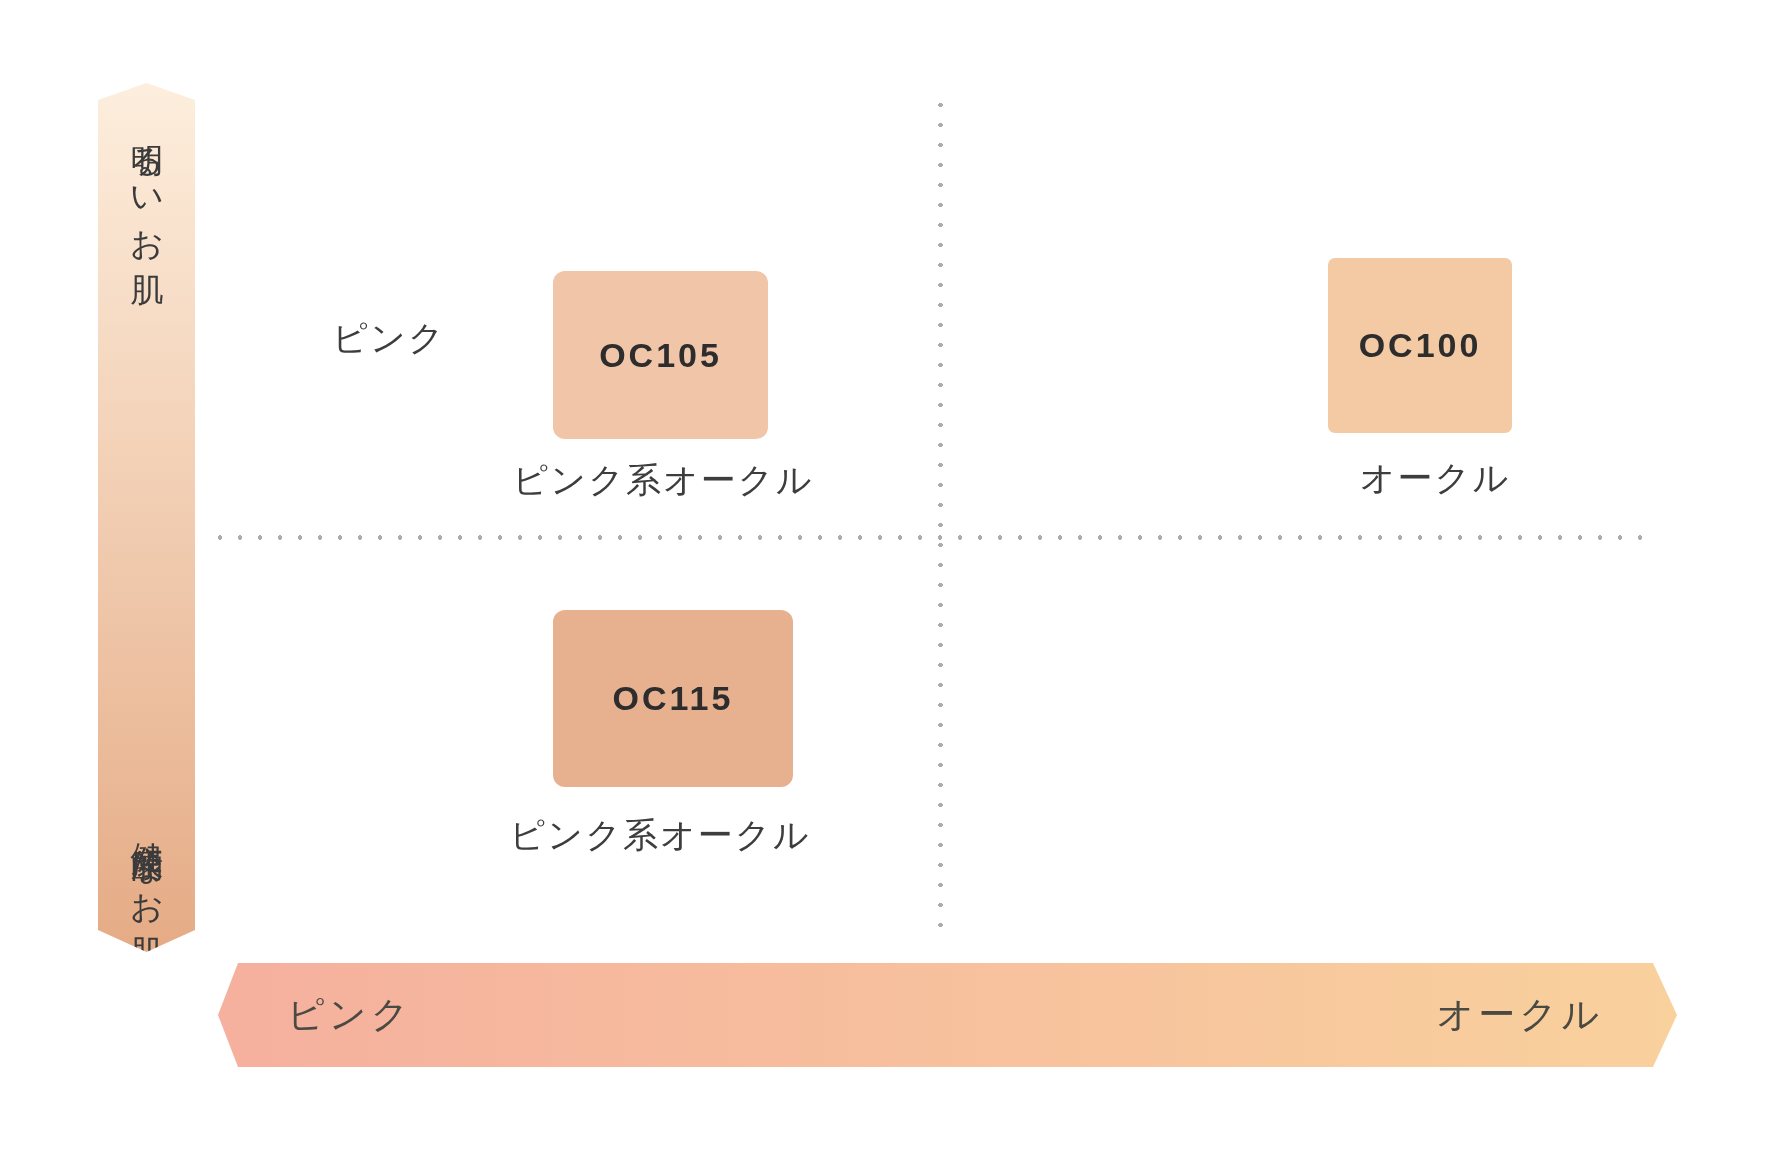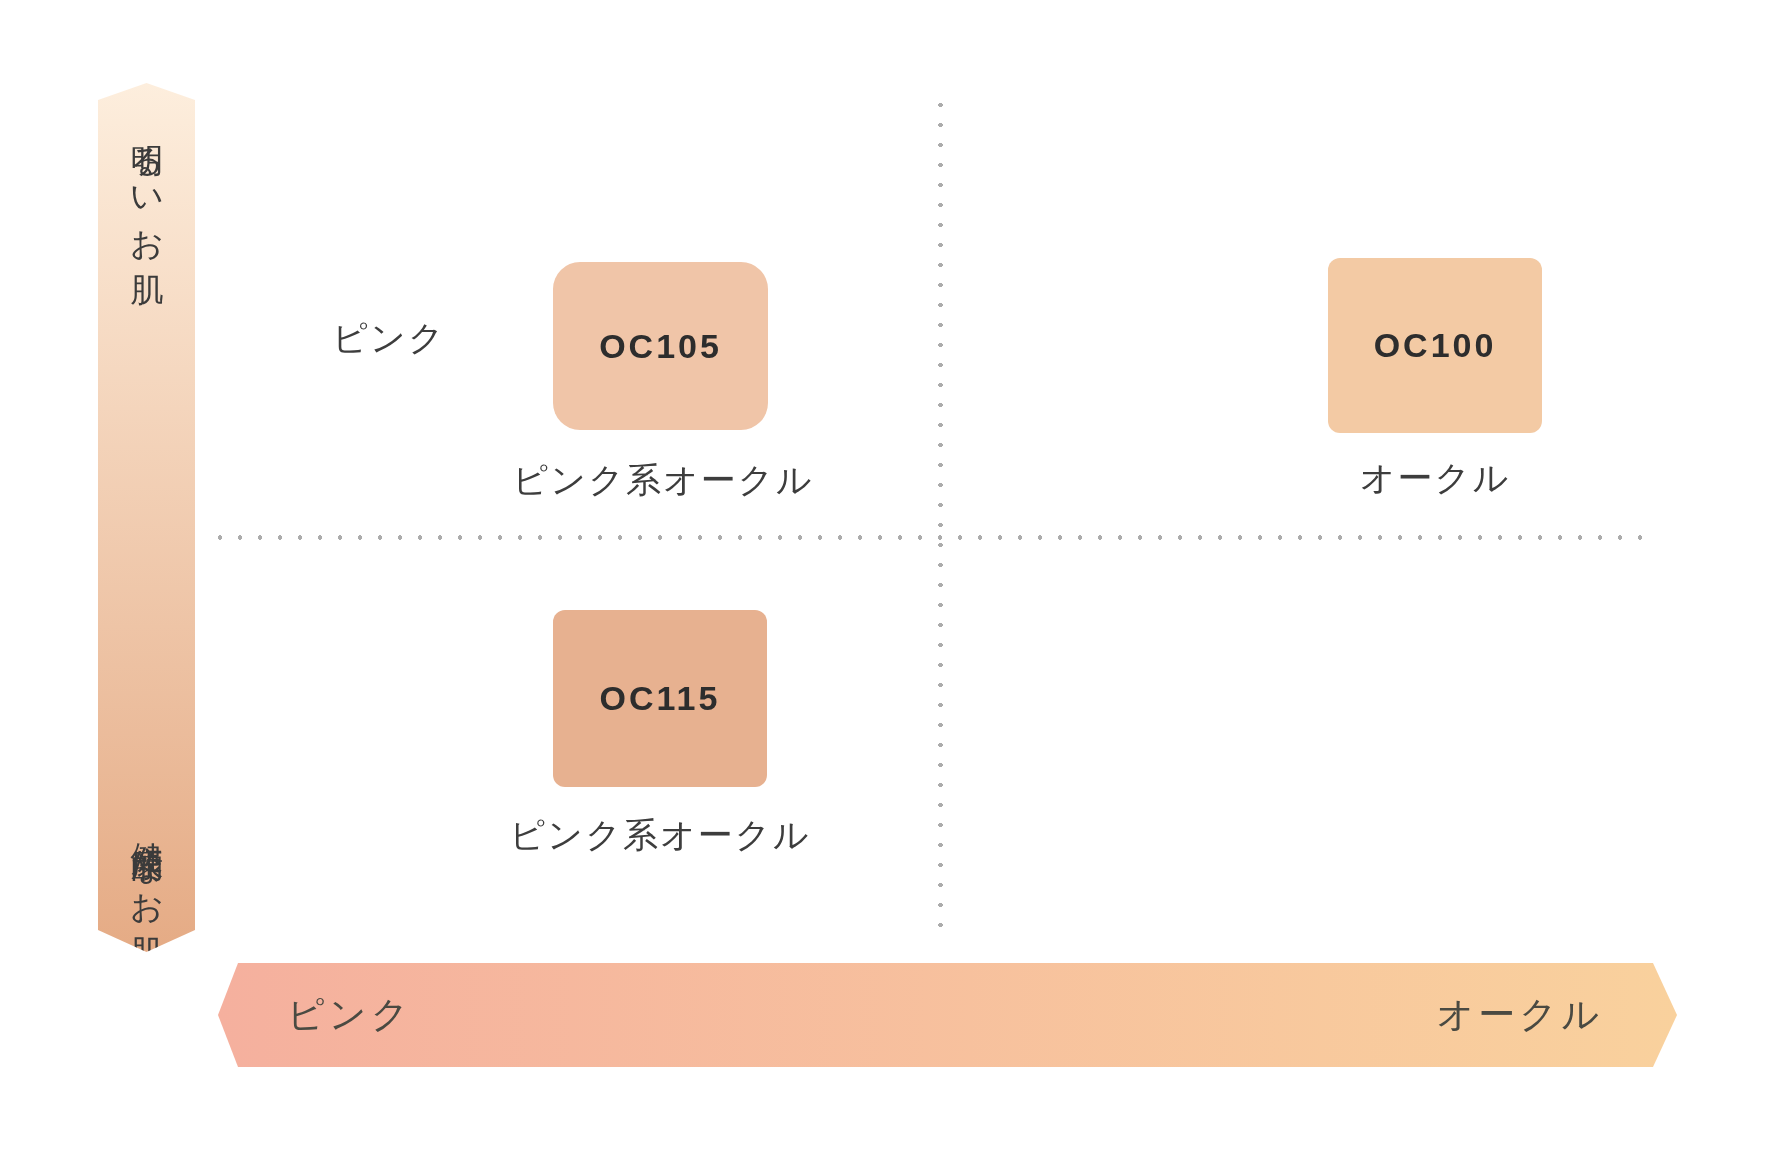--- a/index.html
+++ b/index.html
@@ -39,23 +39,23 @@
 
   
   .swatch{
     position:absolute;border-radius:12px;
     display:flex;align-items:center;justify-content:center;
   }
   .swatch .code{
     font-size:34px;font-weight:700;letter-spacing:3px;color:#2d2d2d;
   }
   .sw-oc95 {left:283px;top:125px;width:212px;height:173px;}
-  .sw-oc105{left:553px;top:262px;width:215px;height:168px;border-radius:27px;}
-  .sw-oc100{left:1328px;top:258px;width:214px;height:175px;}
-  .sw-oc115{left:553px;top:610px;width:214px;height:177px;}
+  .sw-oc105{left:553px;top:271px;width:215px;height:168px;}
+  .sw-oc100{left:1328px;top:258px;width:184px;height:175px;border-radius:7px;}
+  .sw-oc115{left:553px;top:610px;width:240px;height:177px;}
 
   
   .cat-label{
     position:absolute;transform:translateX(-50%);
     font-size:35px;color:#3d3d3d;letter-spacing:2px;white-space:nowrap;
   }
   .cat-oc95 {left:389px;top:315px;}
   .cat-oc105{left:663px;top:457px;}
   .cat-oc100{left:1435px;top:455px;}
   .cat-oc115{left:660px;top:812px;}

